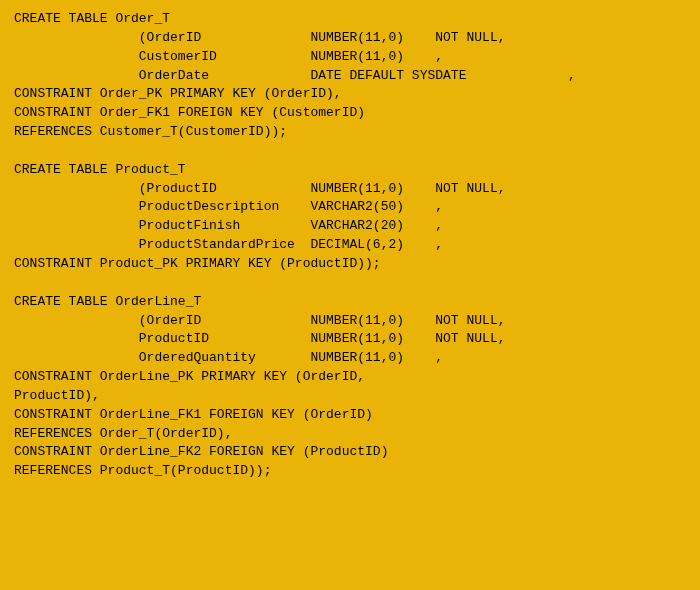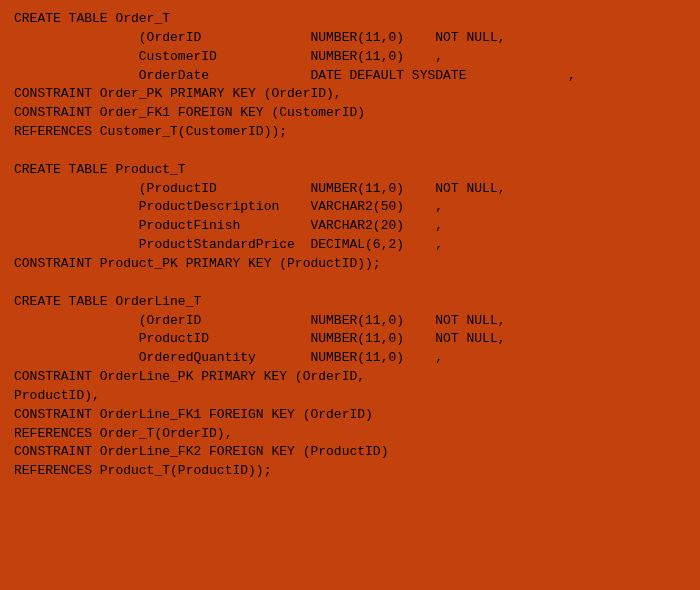--- a/index.html
+++ b/index.html
@@ -12,21 +12,21 @@
       width: 700px;
       height: 590px;
       overflow: hidden;
       font-family: 'Courier New', Courier, monospace;
       font-size: 13px;
       line-height: 1.45;
     }
     #code-display {
       width: 700px;
       height: 590px;
-      background: #c2410c;
+      background: #eab308;
       color: #000000;
       padding: 10px 14px;
       white-space: pre;
       overflow: hidden;
     }
   </style>
 </head>
 <body>
 
 <div id="code-display">CREATE TABLE Order_T

